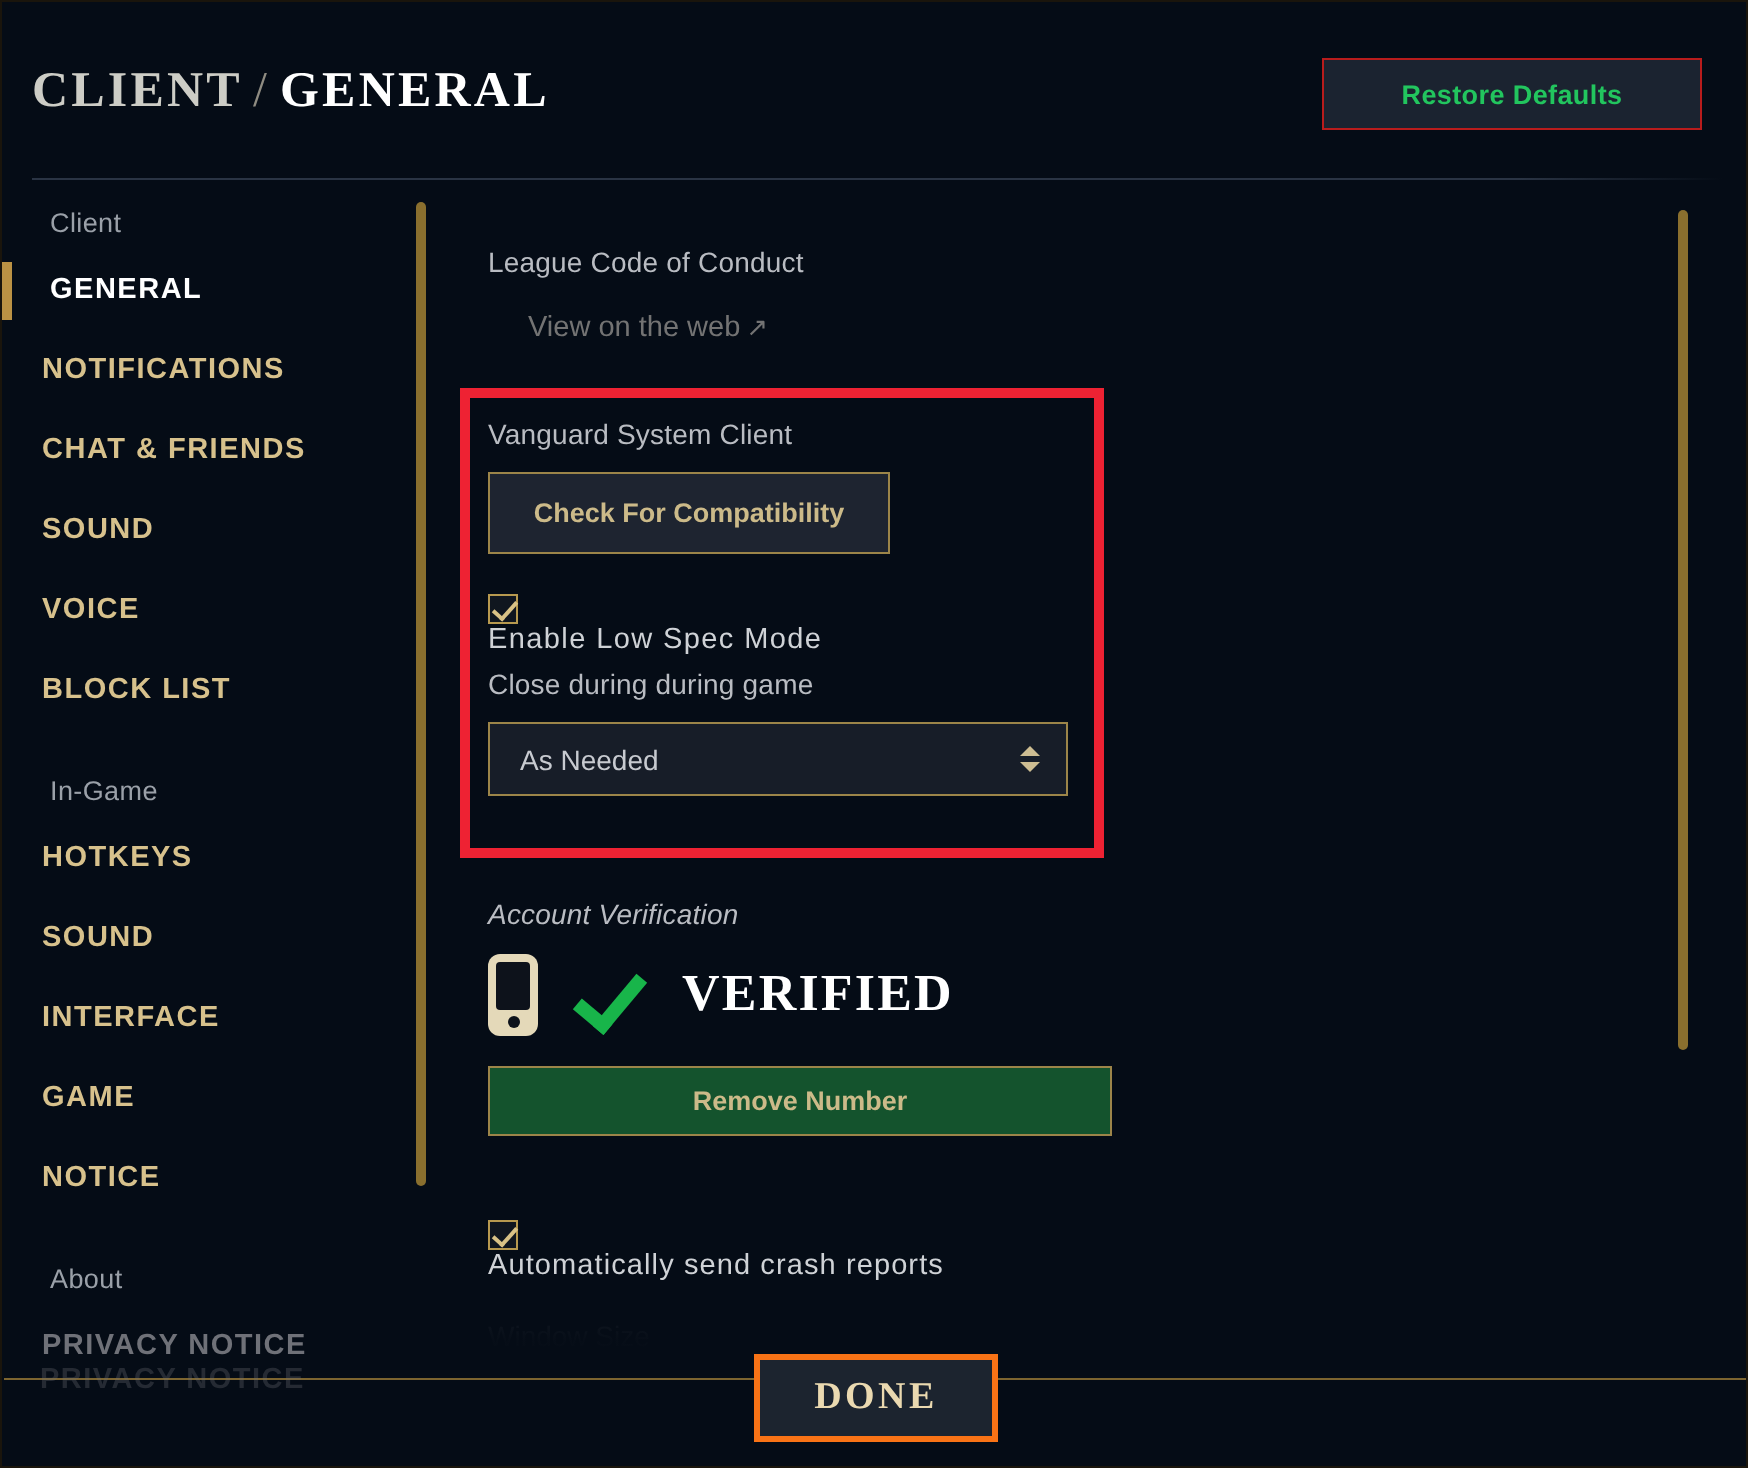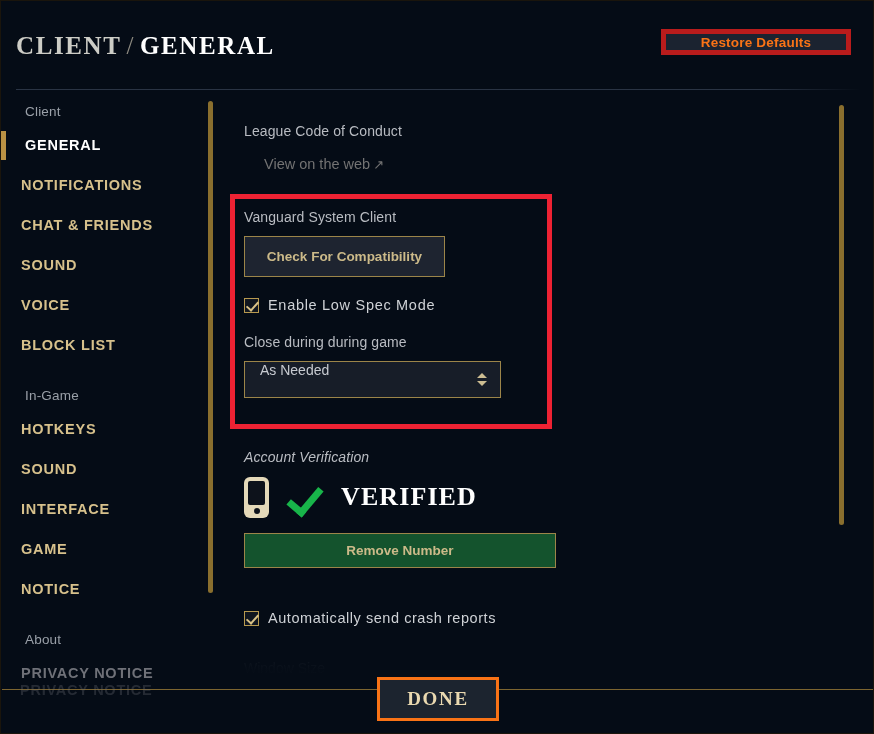--- a/index.html
+++ b/index.html
@@ -28,24 +28,24 @@
     letter-spacing:1.6px;
     color:#f2f0e6;
     white-space:nowrap;
   }
   #page-title .crumb-root { color:#cdcdc6; font-weight:700; }
   #page-title .crumb-sep  { color:#8f8c82; font-weight:400; padding:0 5px; }
   #page-title .crumb-cur  { color:#ffffff; font-weight:700; }
 
   #restore-defaults {
     position:absolute; left:660px; top:28px;
-    width:190px; height:26px;
+    width:190px; height:36px;
     background:#1b2330;
-    border:5px solid #b91c1c;
-    color:#f97316;
+    border:1px solid #b91c1c;
+    color:#22c55e;
     font-size:13.5px; font-weight:700;
     letter-spacing:.2px;
     display:flex; align-items:center; justify-content:center;
     cursor:pointer;
   }
 
   #header-rule {
     position:absolute; left:15px; top:88px; width:845px; height:1px;
     background:linear-gradient(to right,#2a3444 0%, #2a3444 88%, rgba(42,52,68,0) 100%);
   }
@@ -106,21 +106,21 @@
     background:#1e2430; border:1px solid #9c8549;
     color:#ccba89; font-size:13.5px; font-weight:700;
     display:flex; align-items:center; justify-content:center;
     cursor:pointer;
   }
   
   #vanguard-label { top:112px; }
   #check-compat   { top:139px; }
 
   .cbrow {
-    position:absolute; display:flex; align-items:center; cursor:pointer;
+    position:absolute; display:flex; cursor:pointer;flex-direction:column;
   }
   .cbox {
     width:15px; height:15px; flex:0 0 15px;
     border:1.5px solid #b7994f; background:#10161f;
     position:relative; margin-right:9px;
   }
   .cbox::after {
     content:""; position:absolute; left:4px; top:0px;
     width:5px; height:10px;
     border:solid #d9c286; border-width:0 2px 2px 0;
@@ -129,23 +129,23 @@
   .cblabel { color:#cfd2d6; font-size:14.5px; letter-spacing:.7px; }
 
   #lowspec-row { left:15px; top:200px; }
   #crash-row   { left:15px; top:513px; }
   #crash-row .cblabel { letter-spacing:.55px; }
 
   #close-client-label { position:absolute; left:15px; top:237px; }
 
   #close-client-select {
     position:absolute; left:15px; top:264px;
-    width:257px; height:37px;
+    width:290px; height:37px;
     background:#171d28; border:1px solid #9c8549;
-    display:flex; cursor:pointer;
+    display:flex; align-items:center; cursor:pointer;
   }
   #close-client-select .sel-val {
     color:#c7cad0; font-size:14px; padding-left:15px; flex:1;
   }
   .spin {
     width:22px; margin-right:7px;
     display:flex; flex-direction:column; align-items:center; justify-content:center;
     gap:3px;
   }
   .spin i { display:block; width:0; height:0; }

